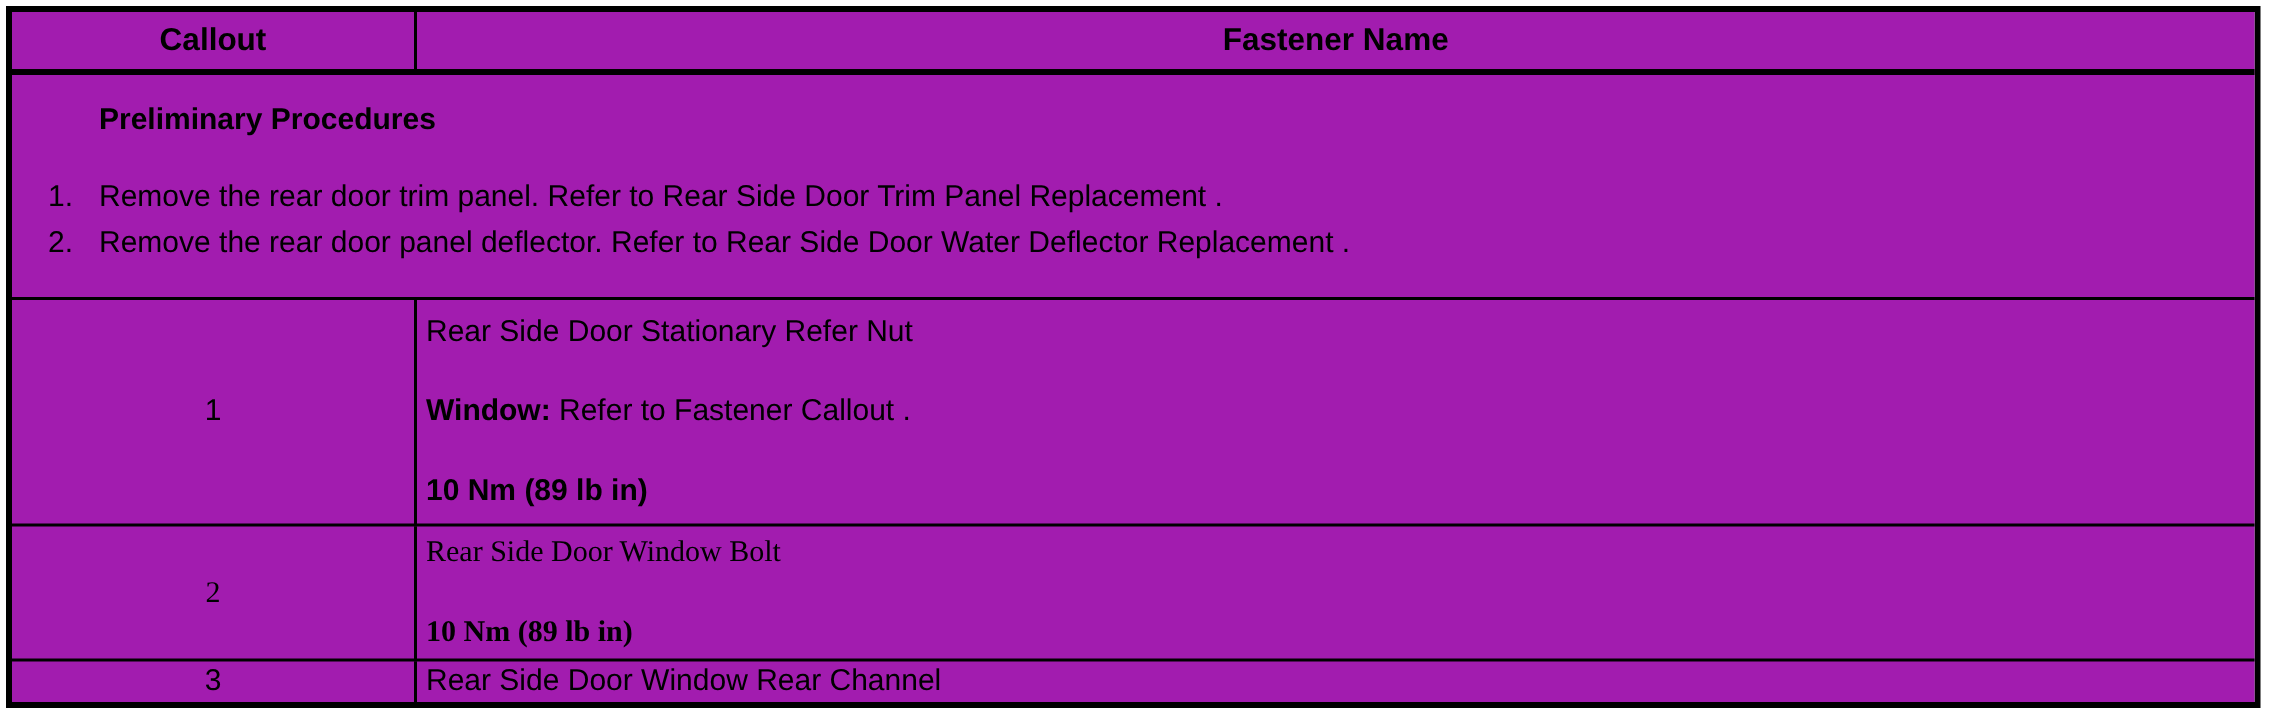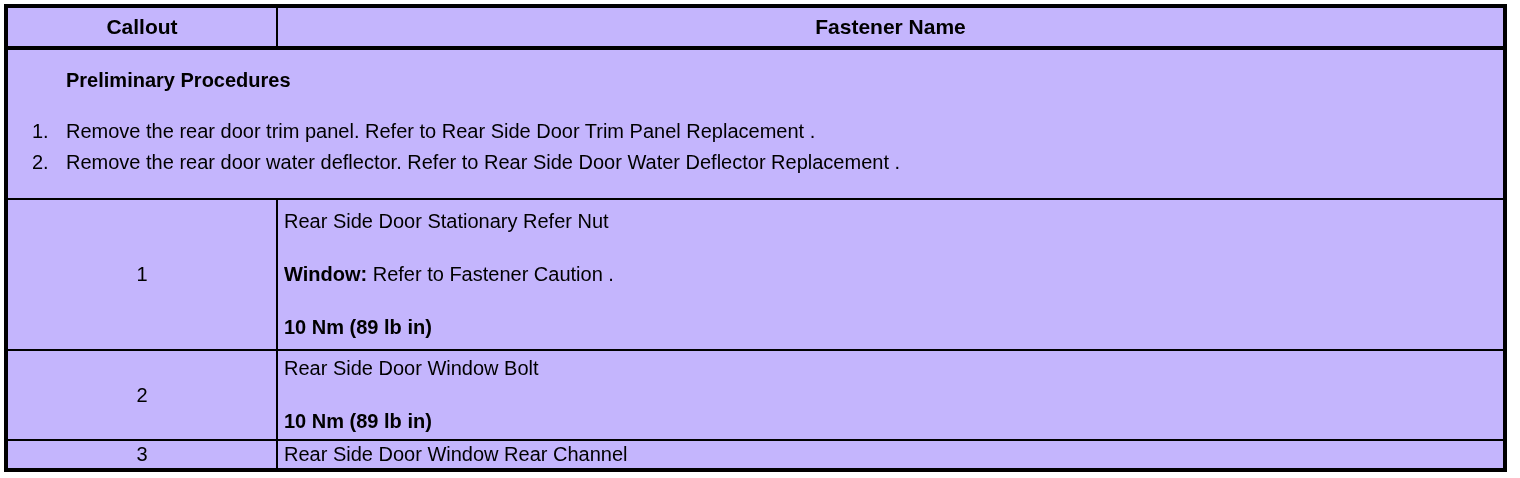--- a/index.html
+++ b/index.html
@@ -24,21 +24,21 @@
     box-sizing: border-box;
     border: 4px solid #000000;
     background: #ffffff;
   }
 
   table.callout-table {
     width: 100%;
     height: 100%;
     border-collapse: collapse;
     table-layout: fixed;
-    background: #c4b5fd;
+    background: #a21caf;
   }
 
   table.callout-table td,
   table.callout-table th {
     vertical-align: middle;
     padding: 0;
     margin: 0;
   }
 
   
@@ -111,21 +111,21 @@
     margin: 0;
   }
   .comp-line + .comp-line {
     margin-top: 29px;
   }
   .comp-line.torque,
   .comp-line .caution-label {
     font-weight: bold;
   }
   .row-pad-1 { padding-top: 9px; padding-bottom: 9px; }
-  .row-pad-2 { padding-top: 8px; padding-bottom: 8px; }
+  .row-pad-2 { padding-top: 8px; padding-bottom: 8px; font-family: Liberation Serif, serif; }
   .row-pad-3 { padding-top: 3px; padding-bottom: 3px; }
 </style>
 </head>
 <body>
 
 <div class="table-wrap">
   <table class="callout-table">
     <colgroup>
       <col class="col-callout">
       <col class="col-component">
@@ -140,32 +140,32 @@
       <tr class="prelim-row">
         <td colspan="2">
           <div class="prelim-title">Preliminary Procedures</div>
           <ol class="prelim-list">
             <li>
               <span class="num">1.</span>
               <span class="txt">Remove the rear door trim panel. Refer to Rear Side Door Trim Panel Replacement .</span>
             </li>
             <li>
               <span class="num">2.</span>
-              <span class="txt">Remove the rear door water deflector. Refer to Rear Side Door Water Deflector Replacement .</span>
+              <span class="txt">Remove the rear door panel deflector. Refer to Rear Side Door Water Deflector Replacement .</span>
             </li>
           </ol>
         </td>
       </tr>
 
       <tr class="data-row with-rule">
         <td class="cell-callout row-pad-1">1</td>
         <td class="cell-component row-pad-1">
           <div class="comp-line">Rear Side Door Stationary Refer Nut</div>
           <div class="comp-line">
-            <span class="caution-label">Window:</span><span> Refer to Fastener Caution .</span>
+            <span class="caution-label">Window:</span><span> Refer to Fastener Callout .</span>
           </div>
           <div class="comp-line torque">10 Nm (89 lb in)</div>
         </td>
       </tr>
 
       <tr class="data-row with-rule">
         <td class="cell-callout row-pad-2">2</td>
         <td class="cell-component row-pad-2">
           <div class="comp-line">Rear Side Door Window Bolt</div>
           <div class="comp-line torque">10 Nm (89 lb in)</div>

